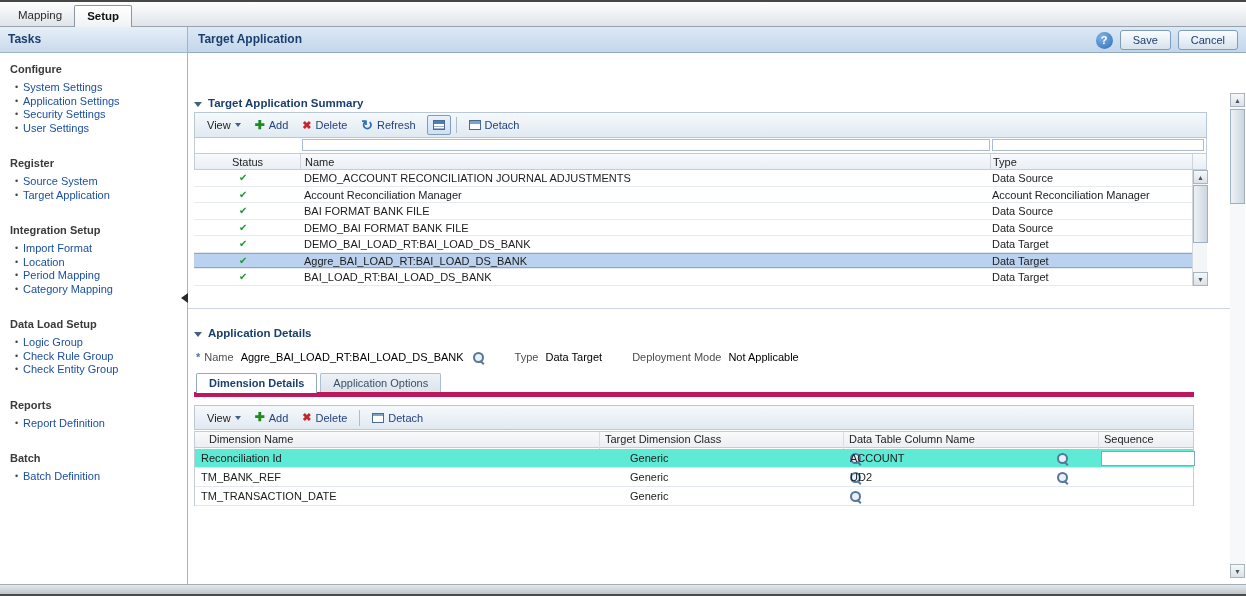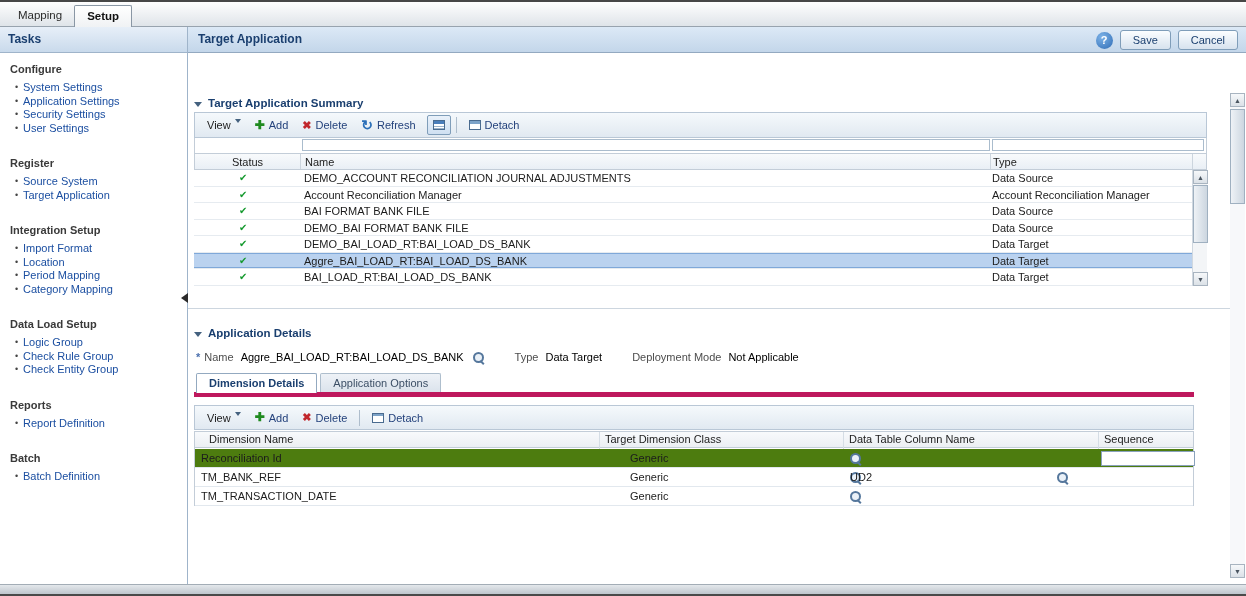--- a/index.html
+++ b/index.html
@@ -50,21 +50,21 @@
   
   .sec-header { position:absolute; left:0; top:0; height:16px; display:flex; align-items:center; gap:6px; }
   .disc { width:0; height:0; border-left:4px solid transparent; border-right:4px solid transparent;
           border-top:5px solid #44617f; margin-top:2px; cursor:pointer; }
   .sec-title { font-weight:bold; font-size:11.5px; color:#1a3f6f; }
 
   
   .toolbar { position:absolute; left:0; right:0; height:26px;
              background:linear-gradient(#f5f9fc,#e1e9f1); border:1px solid #b9c7d6;
              display:flex; align-items:center; padding-left:5px; }
-  .tb-view { display:flex; gap:4px; padding:2px 7px; cursor:pointer; color:#1c1c1c; }
+  .tb-view { display:flex; align-items:center; gap:4px; padding:2px 7px; cursor:pointer; color:#1c1c1c; }
   .caret { width:0; height:0; border-left:3.5px solid transparent; border-right:3.5px solid transparent;
            border-top:4px solid #44617f; }
   .tb-btn { display:flex; align-items:center; gap:4px; padding:2px 7px; cursor:pointer; color:#24427c; }
   .icon-add { color:#1f8a1f; font-weight:bold; font-size:12px; line-height:11px; }
   .icon-del { color:#c1272d; font-weight:bold; font-size:11px; line-height:11px; }
   .icon-refresh { color:#2a6fb8; font-weight:bold; font-size:14px; line-height:11px; }
   .tb-sep { width:1px; height:16px; background:#aebdcc; margin:0 5px; }
   .qbe-btn { width:24px; height:20px; border:1px solid #7f9db9; margin-left:4px;
              background:linear-gradient(#e9f1fa,#cfe0f2); border-radius:2px;
              display:flex; align-items:center; justify-content:center; cursor:pointer; }
@@ -134,21 +134,21 @@
   .dgrid { position:absolute; top:106px; left:0; width:1000px; height:75px;
            border:1px solid #c3cdd8; background:#fff; }
   .dgrid-head { position:absolute; left:0; top:0; right:0; height:16px;
                 background:linear-gradient(#f8fafc,#eceff3); border-bottom:1px solid #c3cdd8; }
   .dh { position:absolute; top:0; line-height:15px; color:#1c1c1c; }
   .dh1 { left:14px; } .dh2 { left:410px; } .dh3 { left:654px; } .dh4 { left:909px; }
   .vsep2 { position:absolute; top:0; bottom:0; width:1px; background:#d5dde5; }
   .dgrid-body { position:absolute; left:0; top:17px; right:0; bottom:0; }
   .drow { position:absolute; left:0; right:0; height:19px; background:#fff;
           border-bottom:1px solid #e2e8ee; cursor:pointer; }
-  .drow.selected { background:#4d7c0f;text-decoration:underline; }
+  .drow.selected { background:#5eead4;text-decoration:underline; }
   .dcell { position:absolute; top:0; height:100%; display:flex; align-items:center; }
   .c-dn { left:6px; width:390px; }
   .c-tdc { left:405px; width:238px; justify-content:space-between; padding-left:6px;margin-left:24px; }
   .c-dtcn { left:649px; width:225px; justify-content:space-between; padding-left:6px; }
   .c-seq { left:904px; width:96px; }
   .seq-input { width:94px; height:15px; border:1px solid #8aa2bd; font:inherit; padding:0 2px; margin-left:2px; }
 
   
   .main-scroll { position:absolute; top:40px; right:1px; bottom:6px; width:15px; background:#f7f8fa; }
   .main-scroll .sb-btn { width:15px; }
@@ -412,20 +412,24 @@
           <div class="vsep2" style="left:404px"></div>
           <div class="vsep2" style="left:648px"></div>
           <div class="vsep2" style="left:903px"></div>
           <div class="dgrid-body">
               <div class="drow selected" style="top: 0px;">
                 <div class="dcell c-dn">Reconciliation Id</div>
                 <div class="dcell c-tdc">
                   <span>Generic</span>
                   <span class="mag"></span>
                 </div>
+                <div class="dcell c-dtcn">
+                  <span>ACCOUNT</span>
+                  <span class="mag"></span>
+                </div>
                 <div class="dcell c-seq">
                   <input class="seq-input" style="">
                 </div>
               </div>
               <div class="drow" style="top: 19px;">
                 <div class="dcell c-dn">TM_BANK_REF</div>
                 <div class="dcell c-tdc">
                   <span>Generic</span>
                   <span class="mag"></span>
                 </div>

